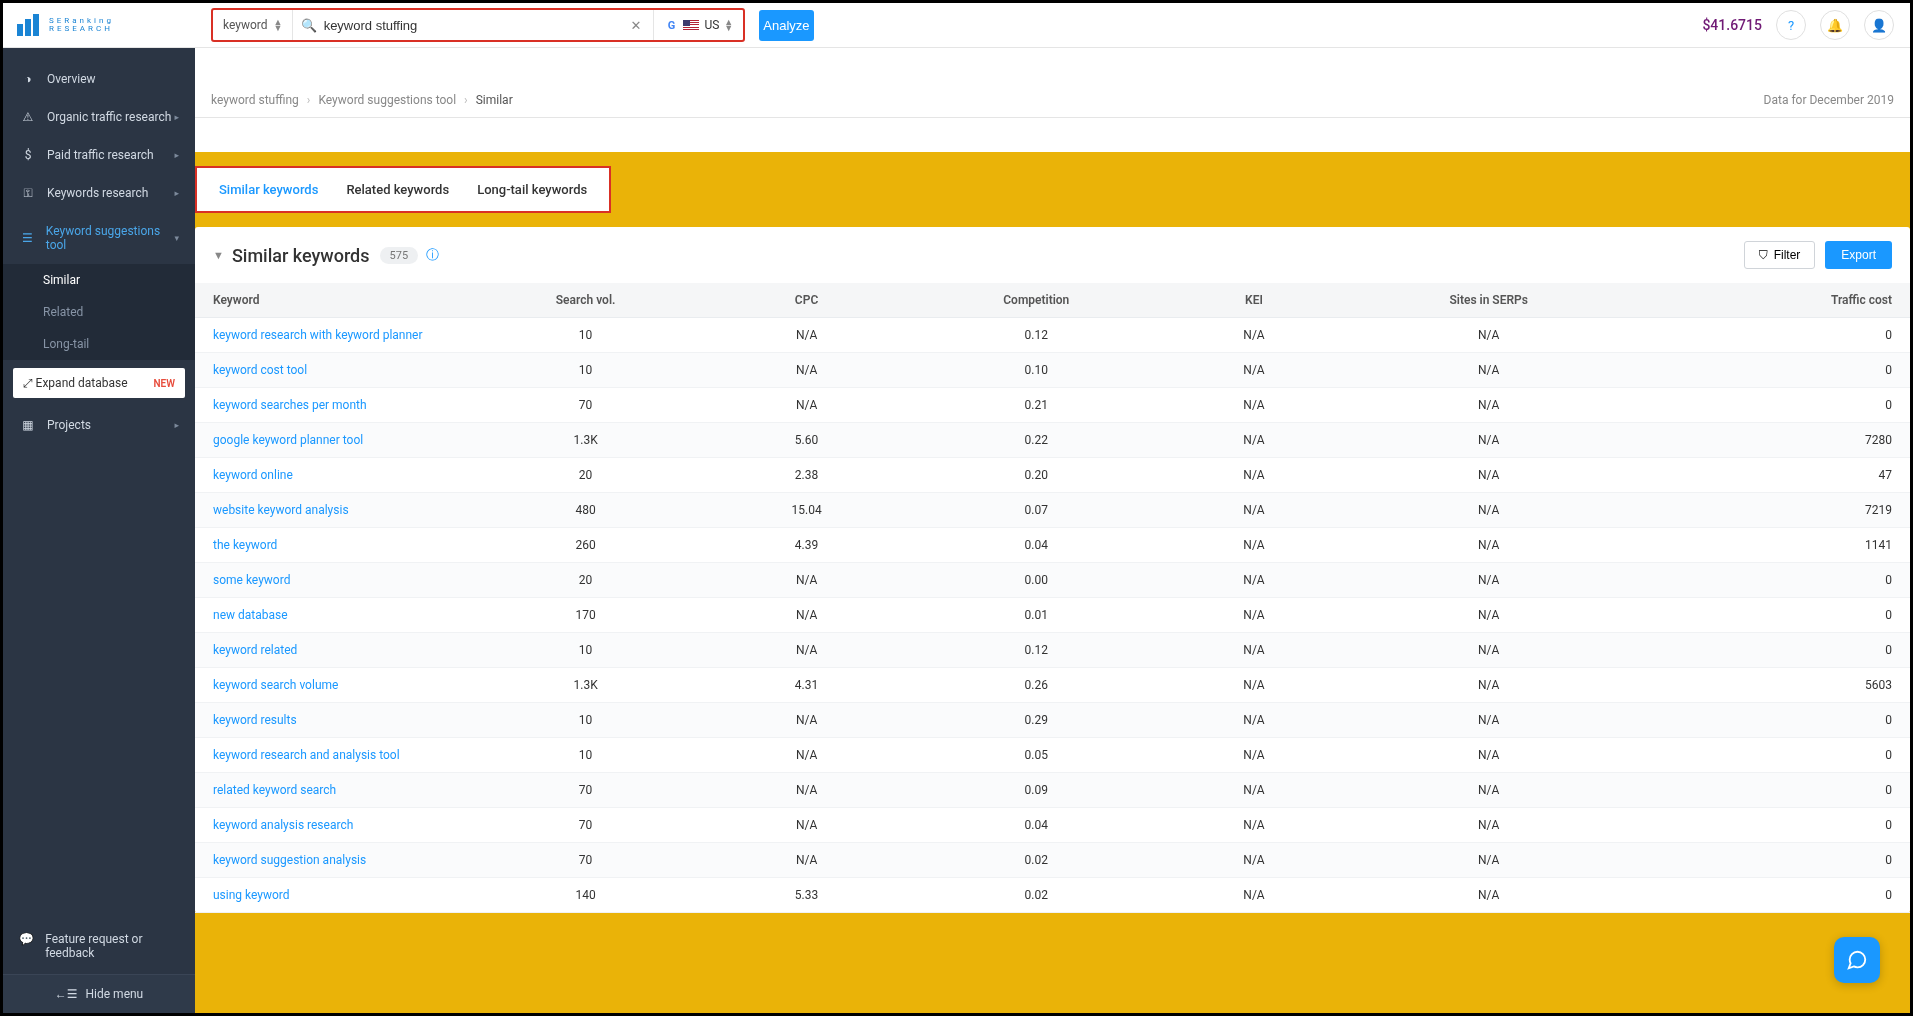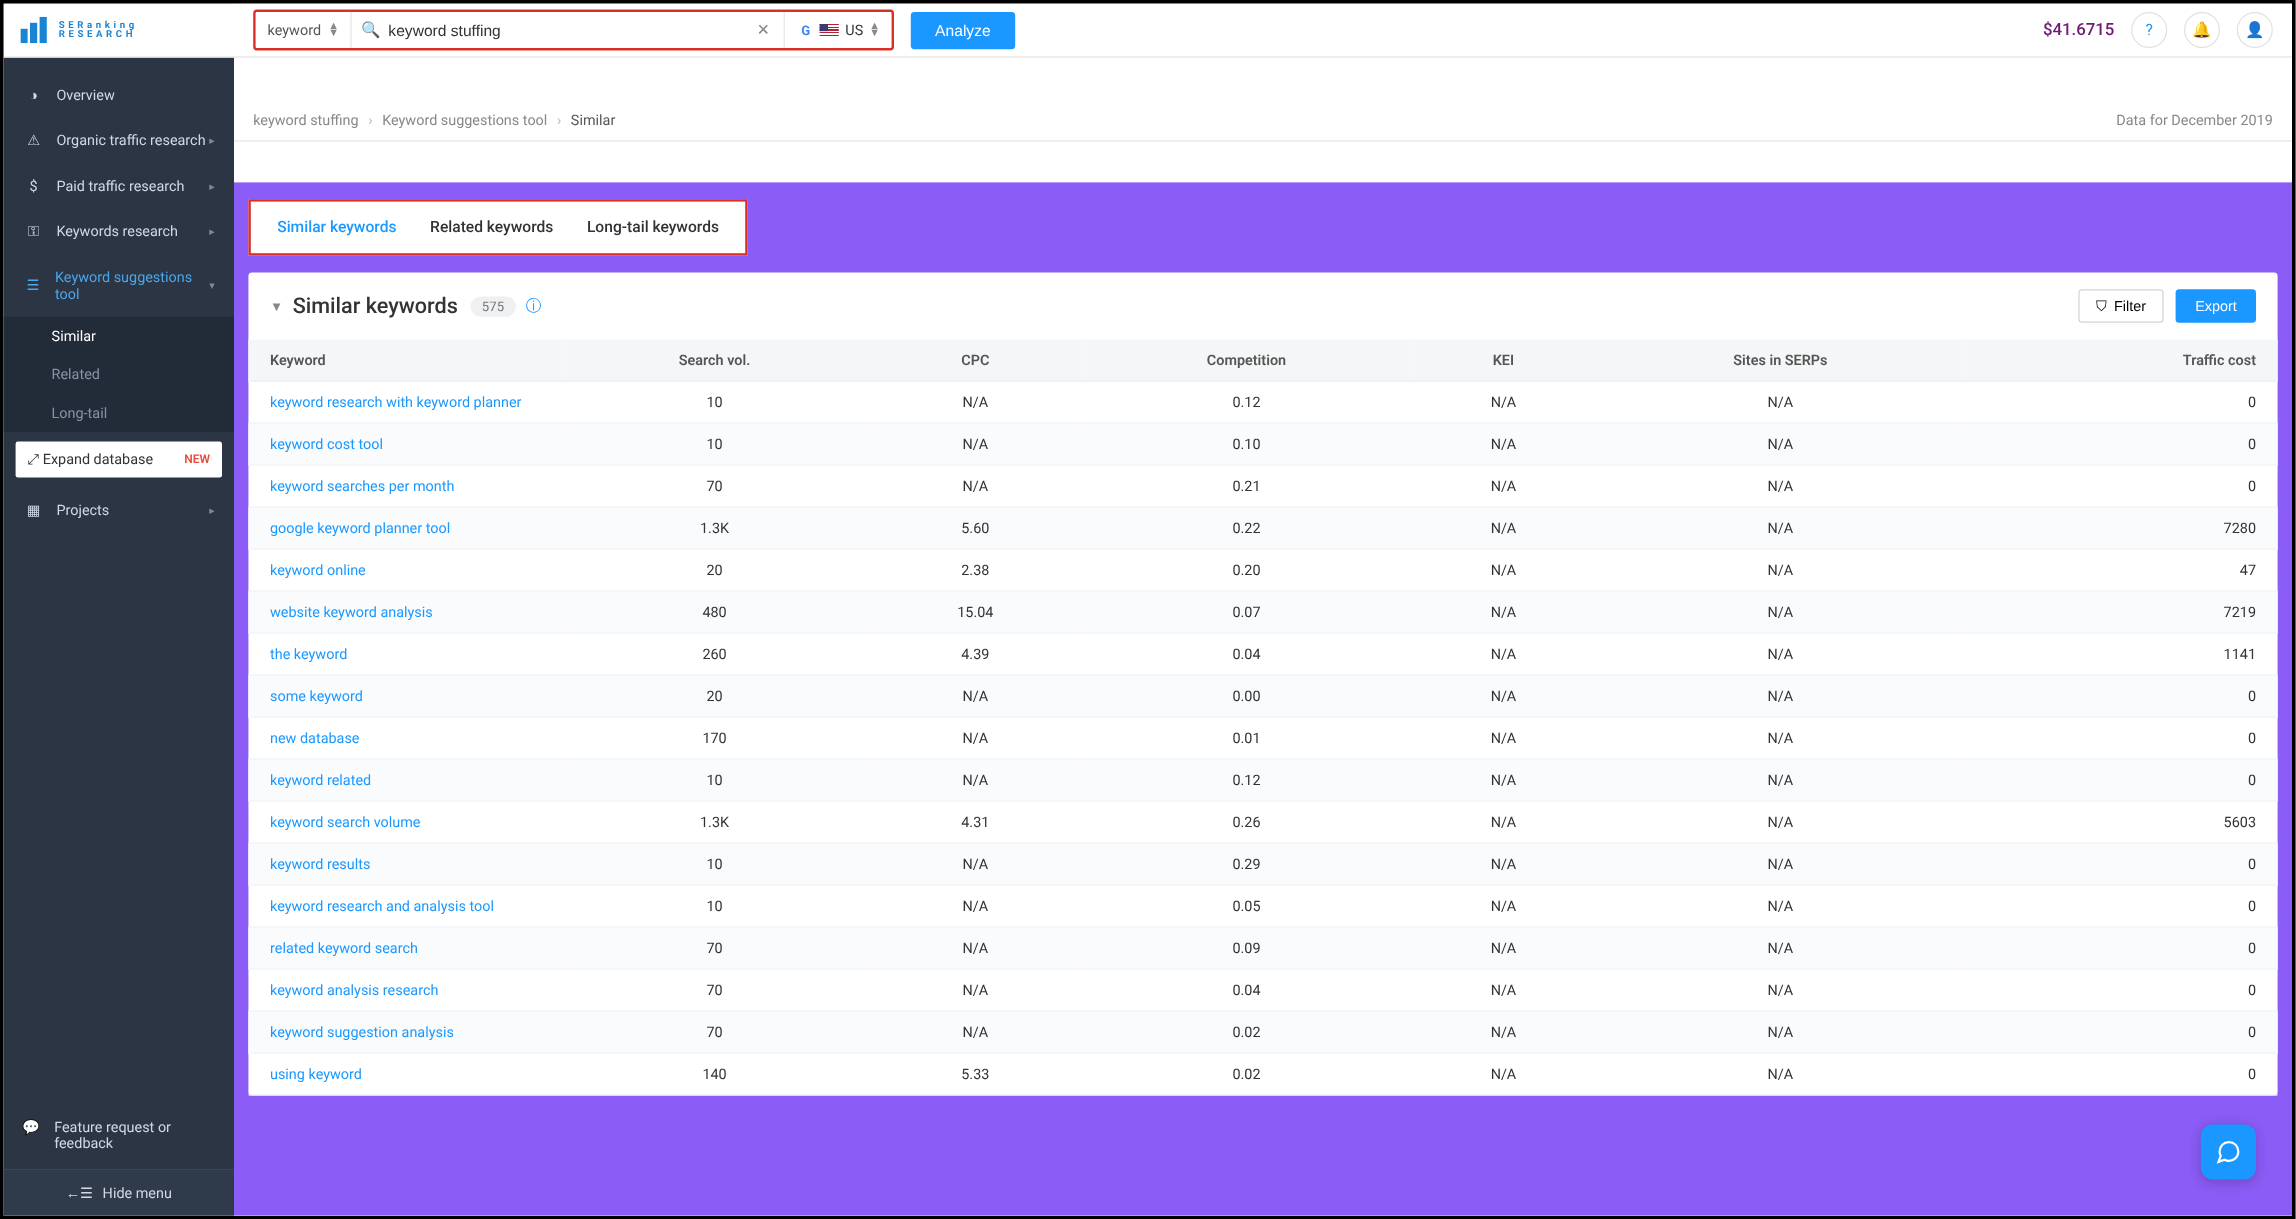--- a/index.html
+++ b/index.html
@@ -4,21 +4,21 @@
 <style>
 * { margin: 0; padding: 0; box-sizing: border-box; }
 body { font-family: -apple-system, BlinkMacSystemFont, "Segoe UI", Roboto, Arial, sans-serif; font-size: 13px; color: #333; background: #fff; border: 3px solid #000; width: 1913px; height: 1016px; overflow: hidden; position: relative; }
 .app { display: flex; height: 100%; }
 
 
 .sidebar { width: 192px; background: #2b3544; color: #a5b1c1; display: flex; flex-direction: column; flex-shrink: 0; }
 .logo-area { height: 45px; background: #fff; display: flex; align-items: center; padding: 0 14px; border-bottom: 1px solid #e5e5e5; }
 .logo-area svg { margin-right: 6px; }
 .logo-text { font-size: 14px; font-weight: 700; color: #1a84d4; line-height: 1; }
-.logo-text span { display: block; font-size: 8px; letter-spacing: 3px; color: #1a84d4; font-weight: 700; }
+.logo-text span { display: block; font-size: 8px; letter-spacing: 3px; color: #1a84d4; font-weight: 400; }
 .side-nav { flex: 1; padding-top: 12px; }
 .side-item { display: flex; align-items: center; padding: 12px 16px; cursor: pointer; font-size: 12px; color: #d1d9e3; }
 .side-item .icon { width: 18px; margin-right: 10px; text-align: center; }
 .side-item .chev { margin-left: auto; font-size: 9px; color: #7d8a9c; }
 .side-item.active { color: #4aa6e8; }
 .side-sub { display: flex; flex-direction: column; background: #222b38; }
 .side-sub-item { padding: 9px 16px 9px 40px; font-size: 12px; color: #8794a6; cursor: pointer; }
 .side-sub-item.selected { color: #fff; }
 .expand-db { margin: 8px 10px; background: #fff; padding: 8px 10px; display: flex; align-items: center; font-size: 12px; color: #333; cursor: pointer; border-radius: 2px; }
 .expand-db .new-badge { margin-left: auto; color: #e74c3c; font-size: 10px; font-weight: 600; }
@@ -29,34 +29,34 @@
 
 
 .main { flex: 1; display: flex; flex-direction: column; background: #fff; overflow: hidden; gap: 34px; }
 .topbar { height: 45px; display: flex; align-items: center; padding: 0 16px; border-bottom: 1px solid #e5e5e5; }
 .search-group { display: flex; align-items: center; border: 2px solid #d93025; border-radius: 3px; height: 34px; }
 .search-type { display: flex; align-items: center; padding: 0 10px; border-right: 1px solid #e5e5e5; height: 100%; cursor: pointer; font-size: 12px; color: #555; gap:6px;}
 .search-input-wrap { display: flex; align-items: center; padding: 0 8px; height: 100%; width: 360px; }
 .search-input-wrap input { border: none; outline: none; font-size: 13px; flex: 1; color: #333; }
 .search-clear { cursor: pointer; color: #888; padding: 0 4px; }
 .search-region { display: flex; align-items: center; padding: 0 10px; border-left: 1px solid #e5e5e5; height: 100%; cursor: pointer; font-size: 12px; gap:5px;}
-.analyze-btn { margin-left: 14px; background: #1a98ff; color: #fff; border: none; padding: 8px 20px; font-size: 13px; border-radius: 3px; cursor: pointer; }
+.analyze-btn { margin-left: 14px; background: #1a98ff; color: #fff; border: none; padding: 8px 4px; font-size: 13px; border-radius: 3px; cursor: pointer; }
 .top-right { margin-left: auto; display: flex; align-items: center; gap: 14px; }
 .balance { color: #701a75; font-size: 14px; font-weight: 500; }
 .top-icon { width: 30px; height: 30px; border: 1px solid #e0e0e0; border-radius: 50%; display: flex; align-items: center; justify-content: center; cursor: pointer; color: #1a98ff; }
 
 
 .crumb-bar { height: 36px; display: flex; align-items: center; padding: 0 16px; border-bottom: 1px solid #e5e5e5; font-size: 12px; color: #888; }
 .crumb-bar .crumb { color: #888; }
 .crumb-bar .sep { margin: 0 8px; color: #bbb; }
 .crumb-current { color: #555; }
 .crumb-right { margin-left: auto; color: #888; }
 
 
-.content { flex: 1; background: #8b5cf6; padding: 14px 12px; overflow: auto; }
+.content { flex: 1; background: #eab308; padding: 14px 0; overflow: auto; }
 .tabs-box { background: #fff; border: 2px solid #d93025; display: inline-flex; padding: 14px 22px; gap: 28px; margin-bottom: 14px; }
 .tabs-box .tab { font-size: 13px; color: #333; cursor: pointer; font-weight: 500; }
 .tabs-box .tab.active { color: #1a98ff; }
 
 .panel { background: #fff; border-radius: 3px; }
 .panel-head { display: flex; align-items: center; padding: 14px 18px; }
 .panel-head .caret { color: #888; margin-right: 8px; font-size:11px;}
 .panel-head h2 { font-size: 18px; font-weight: 500; color: #333; margin-right: 10px; }
 .count-pill { background: #eef0f2; color: #777; border-radius: 10px; padding: 2px 10px; font-size: 11px; margin-right: 8px; }
 .info-icon { color: #1a98ff; font-size: 13px; cursor: pointer; }

